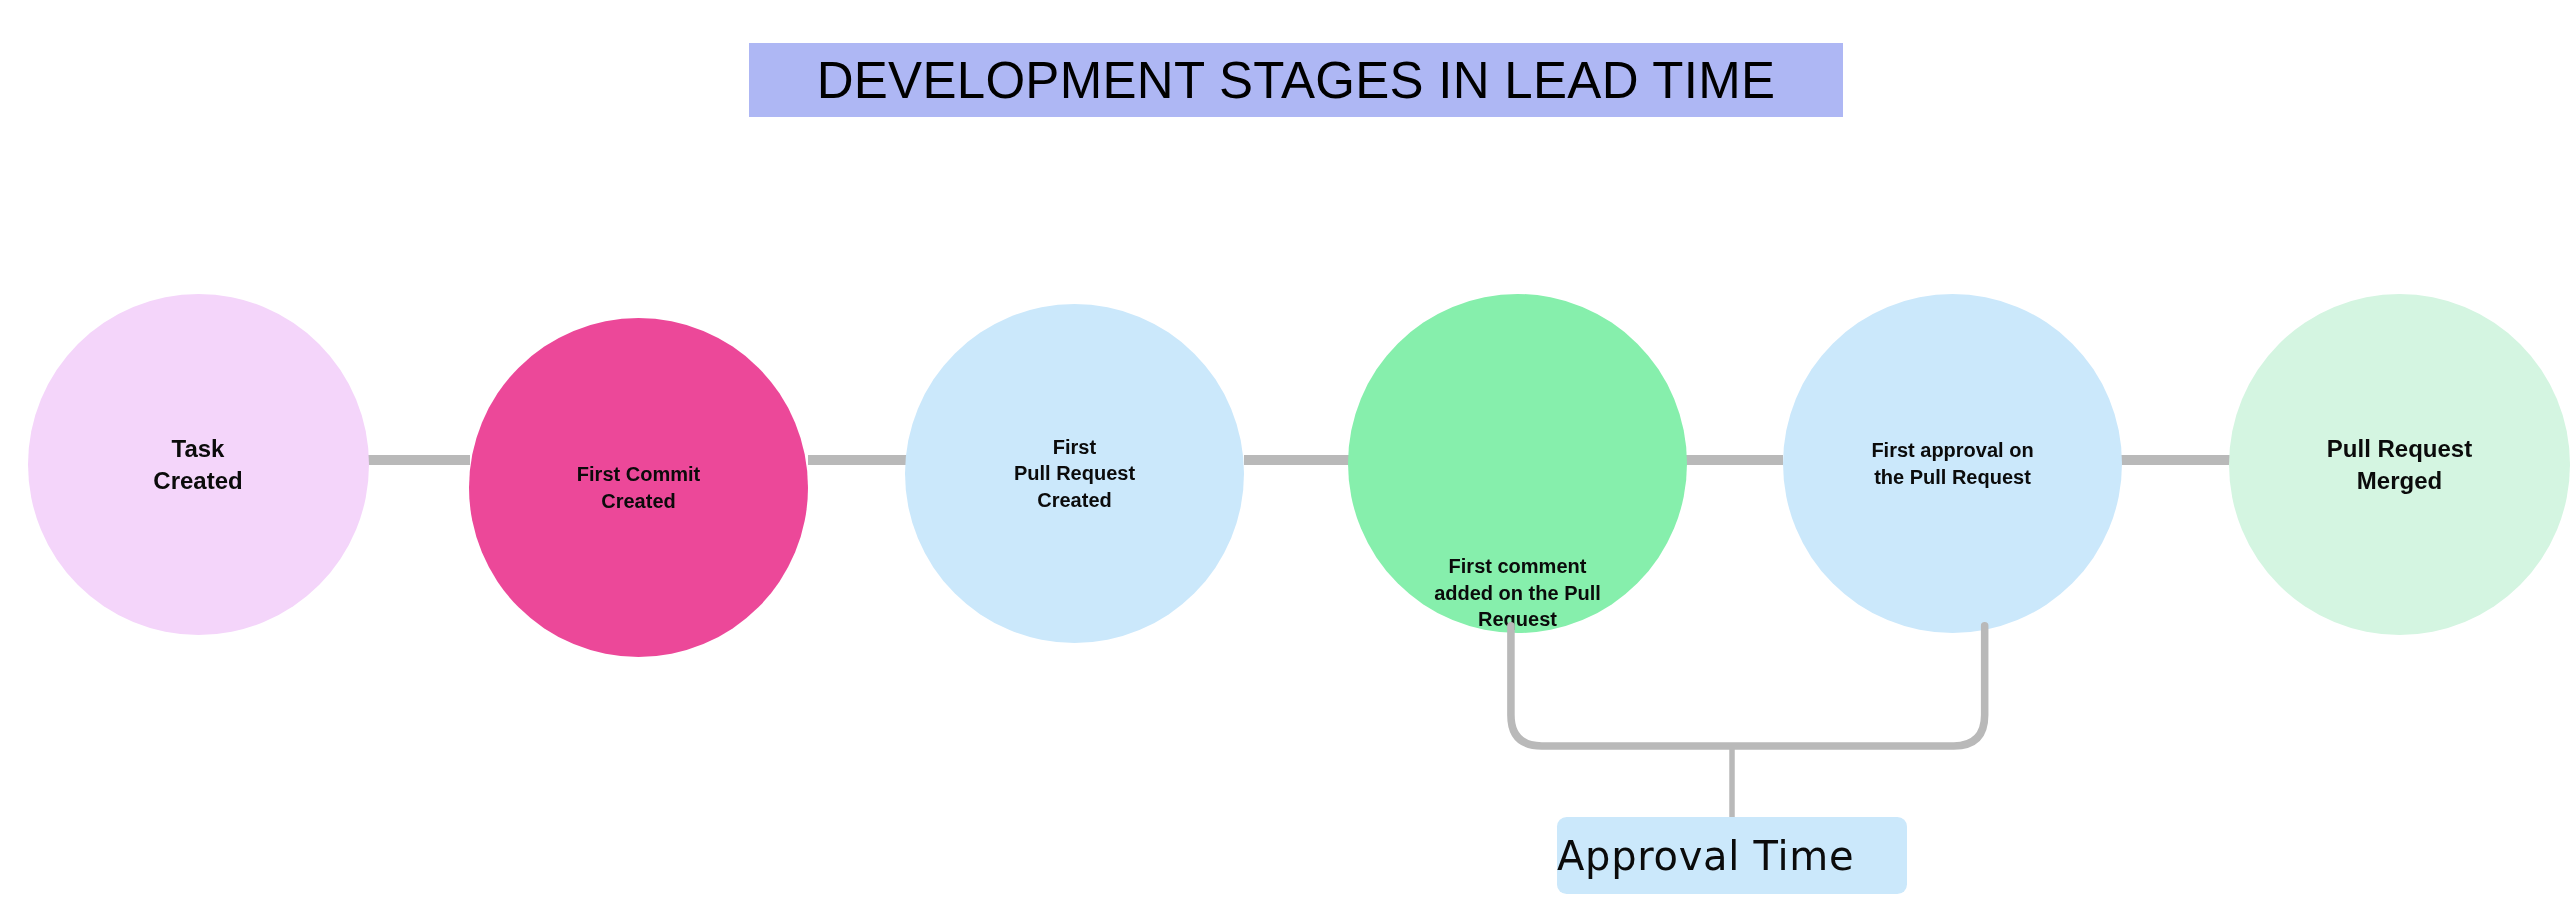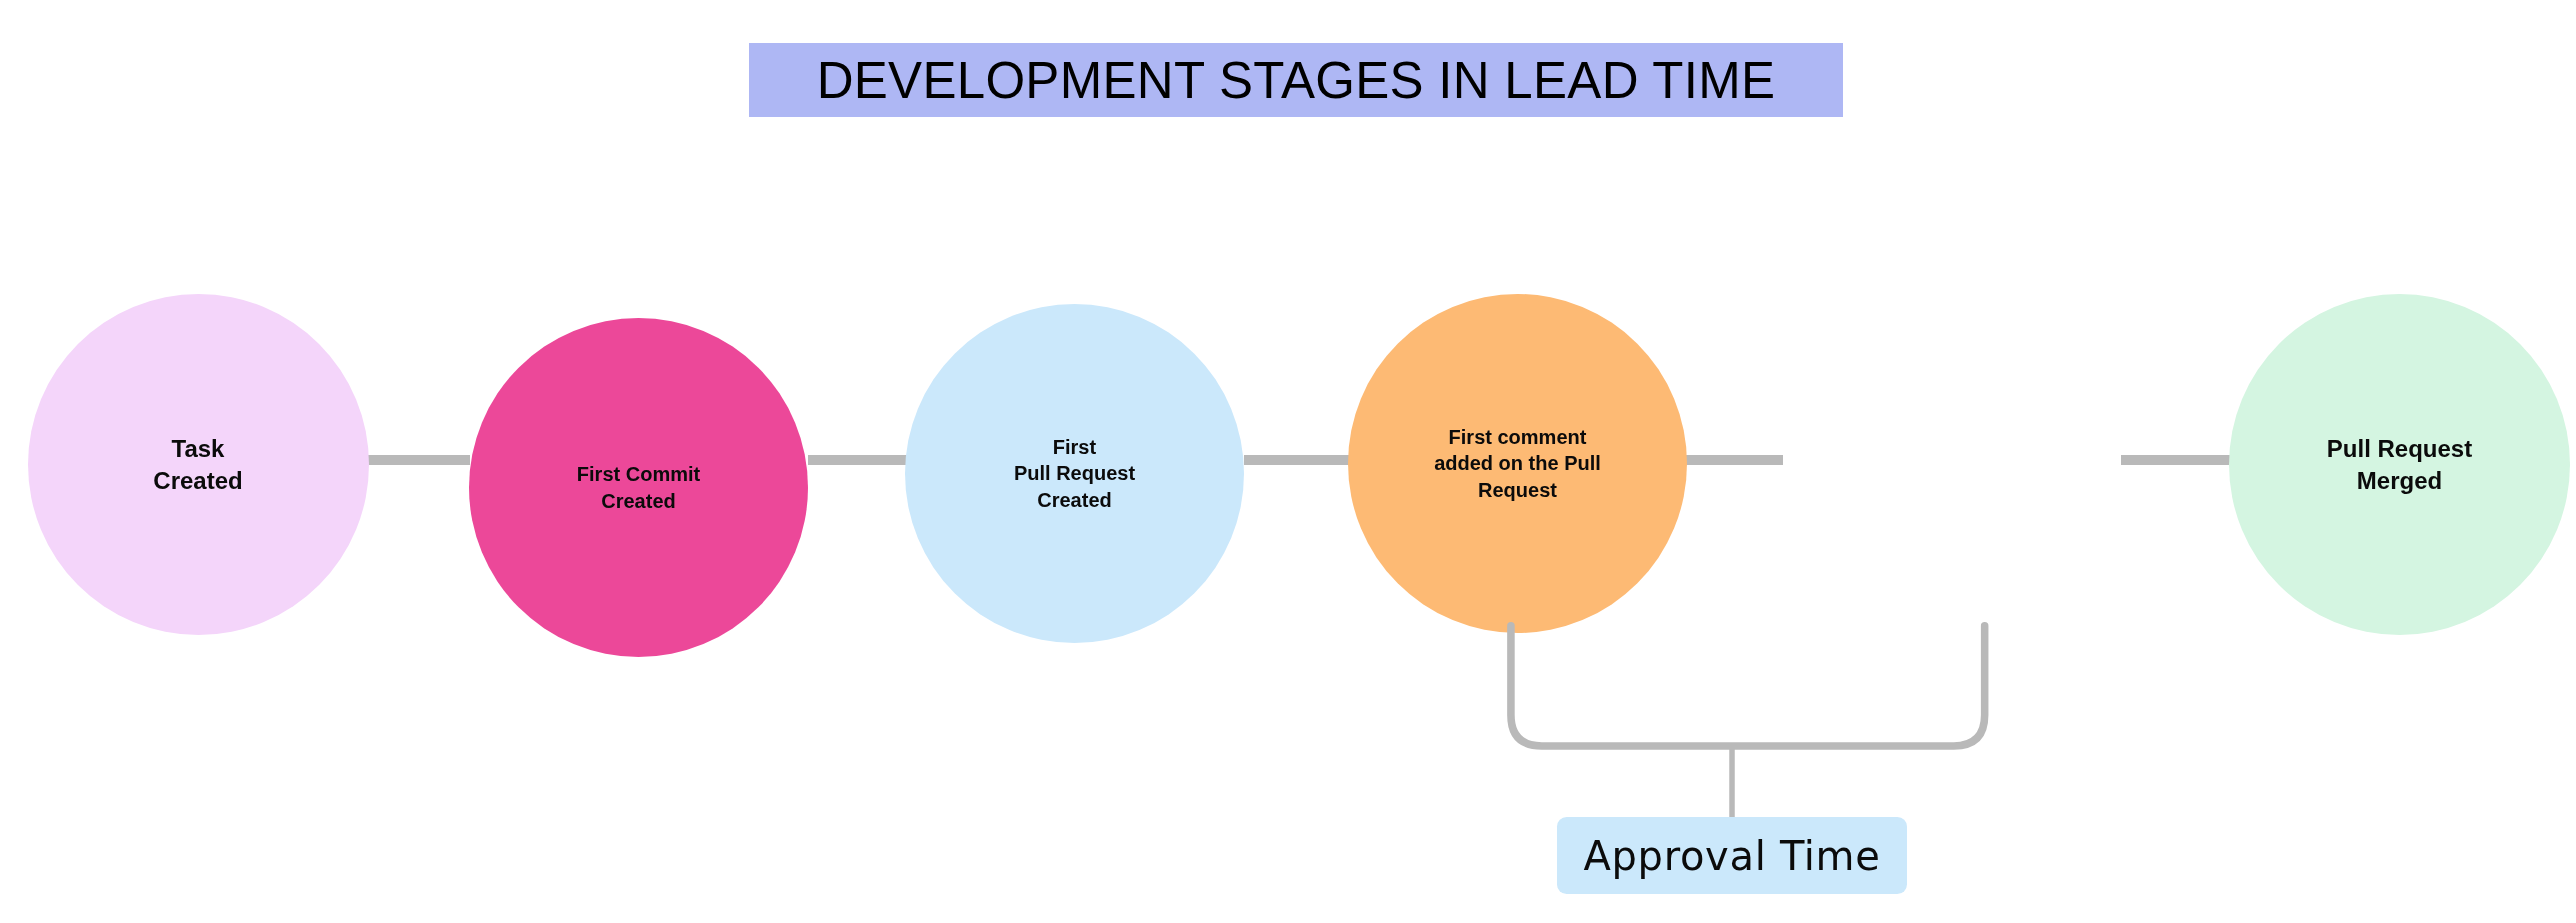--- a/index.html
+++ b/index.html
@@ -93,21 +93,20 @@
   .approval-label-box {
     position: absolute;
     left: 1557px;
     top: 817px;
     width: 350px;
     height: 77px;
     background: #CBE8FB;
     border-radius: 9.6px;
     display: flex;
     align-items: center;
-    justify-content: center;
     box-sizing: border-box;
   }
   .approval-label-text {
     font-family: "DejaVu Sans", sans-serif;
     font-size: 40px;
     font-weight: 400;
     color: #0b0b0b;
     letter-spacing: 0.7px;
     white-space: nowrap;
     line-height: 1;
@@ -137,26 +136,30 @@
     <span class="stage-label fs-42">First Commit
 Created</span>
   </div>
 
   <div class="stage-node node-size-md" style="left:905px; top:304px; background:#CBE8FB;">
     <span class="stage-label fs-42">First
 Pull Request
 Created</span>
   </div>
 
-  <div class="stage-node node-size-md" style="left:1348px; top:294px; background:#fdba74;">
+  <div class="stage-node node-size-md" style="left:1348px; top:294px; background:#86efac;align-items:flex-end;">
     <span class="stage-label fs-42">First comment
 added on the Pull
 Request</span>
   </div>
 
+  <div class="stage-node node-size-md" style="left:1783px; top:294px; background:#CBE8FB;">
+    <span class="stage-label fs-42">First approval on
+the Pull Request</span>
+  </div>
 
   <div class="stage-node node-size-lg" style="left:2229px; top:294px; background:#D4F5E1;">
     <span class="stage-label fs-44">Pull Request
 Merged</span>
   </div>
 
   <svg class="bracket-svg" viewBox="0 0 820 330" aria-hidden="true">
     <path d="M 80 30
              L 80 160
              Q 80 205 125 205

